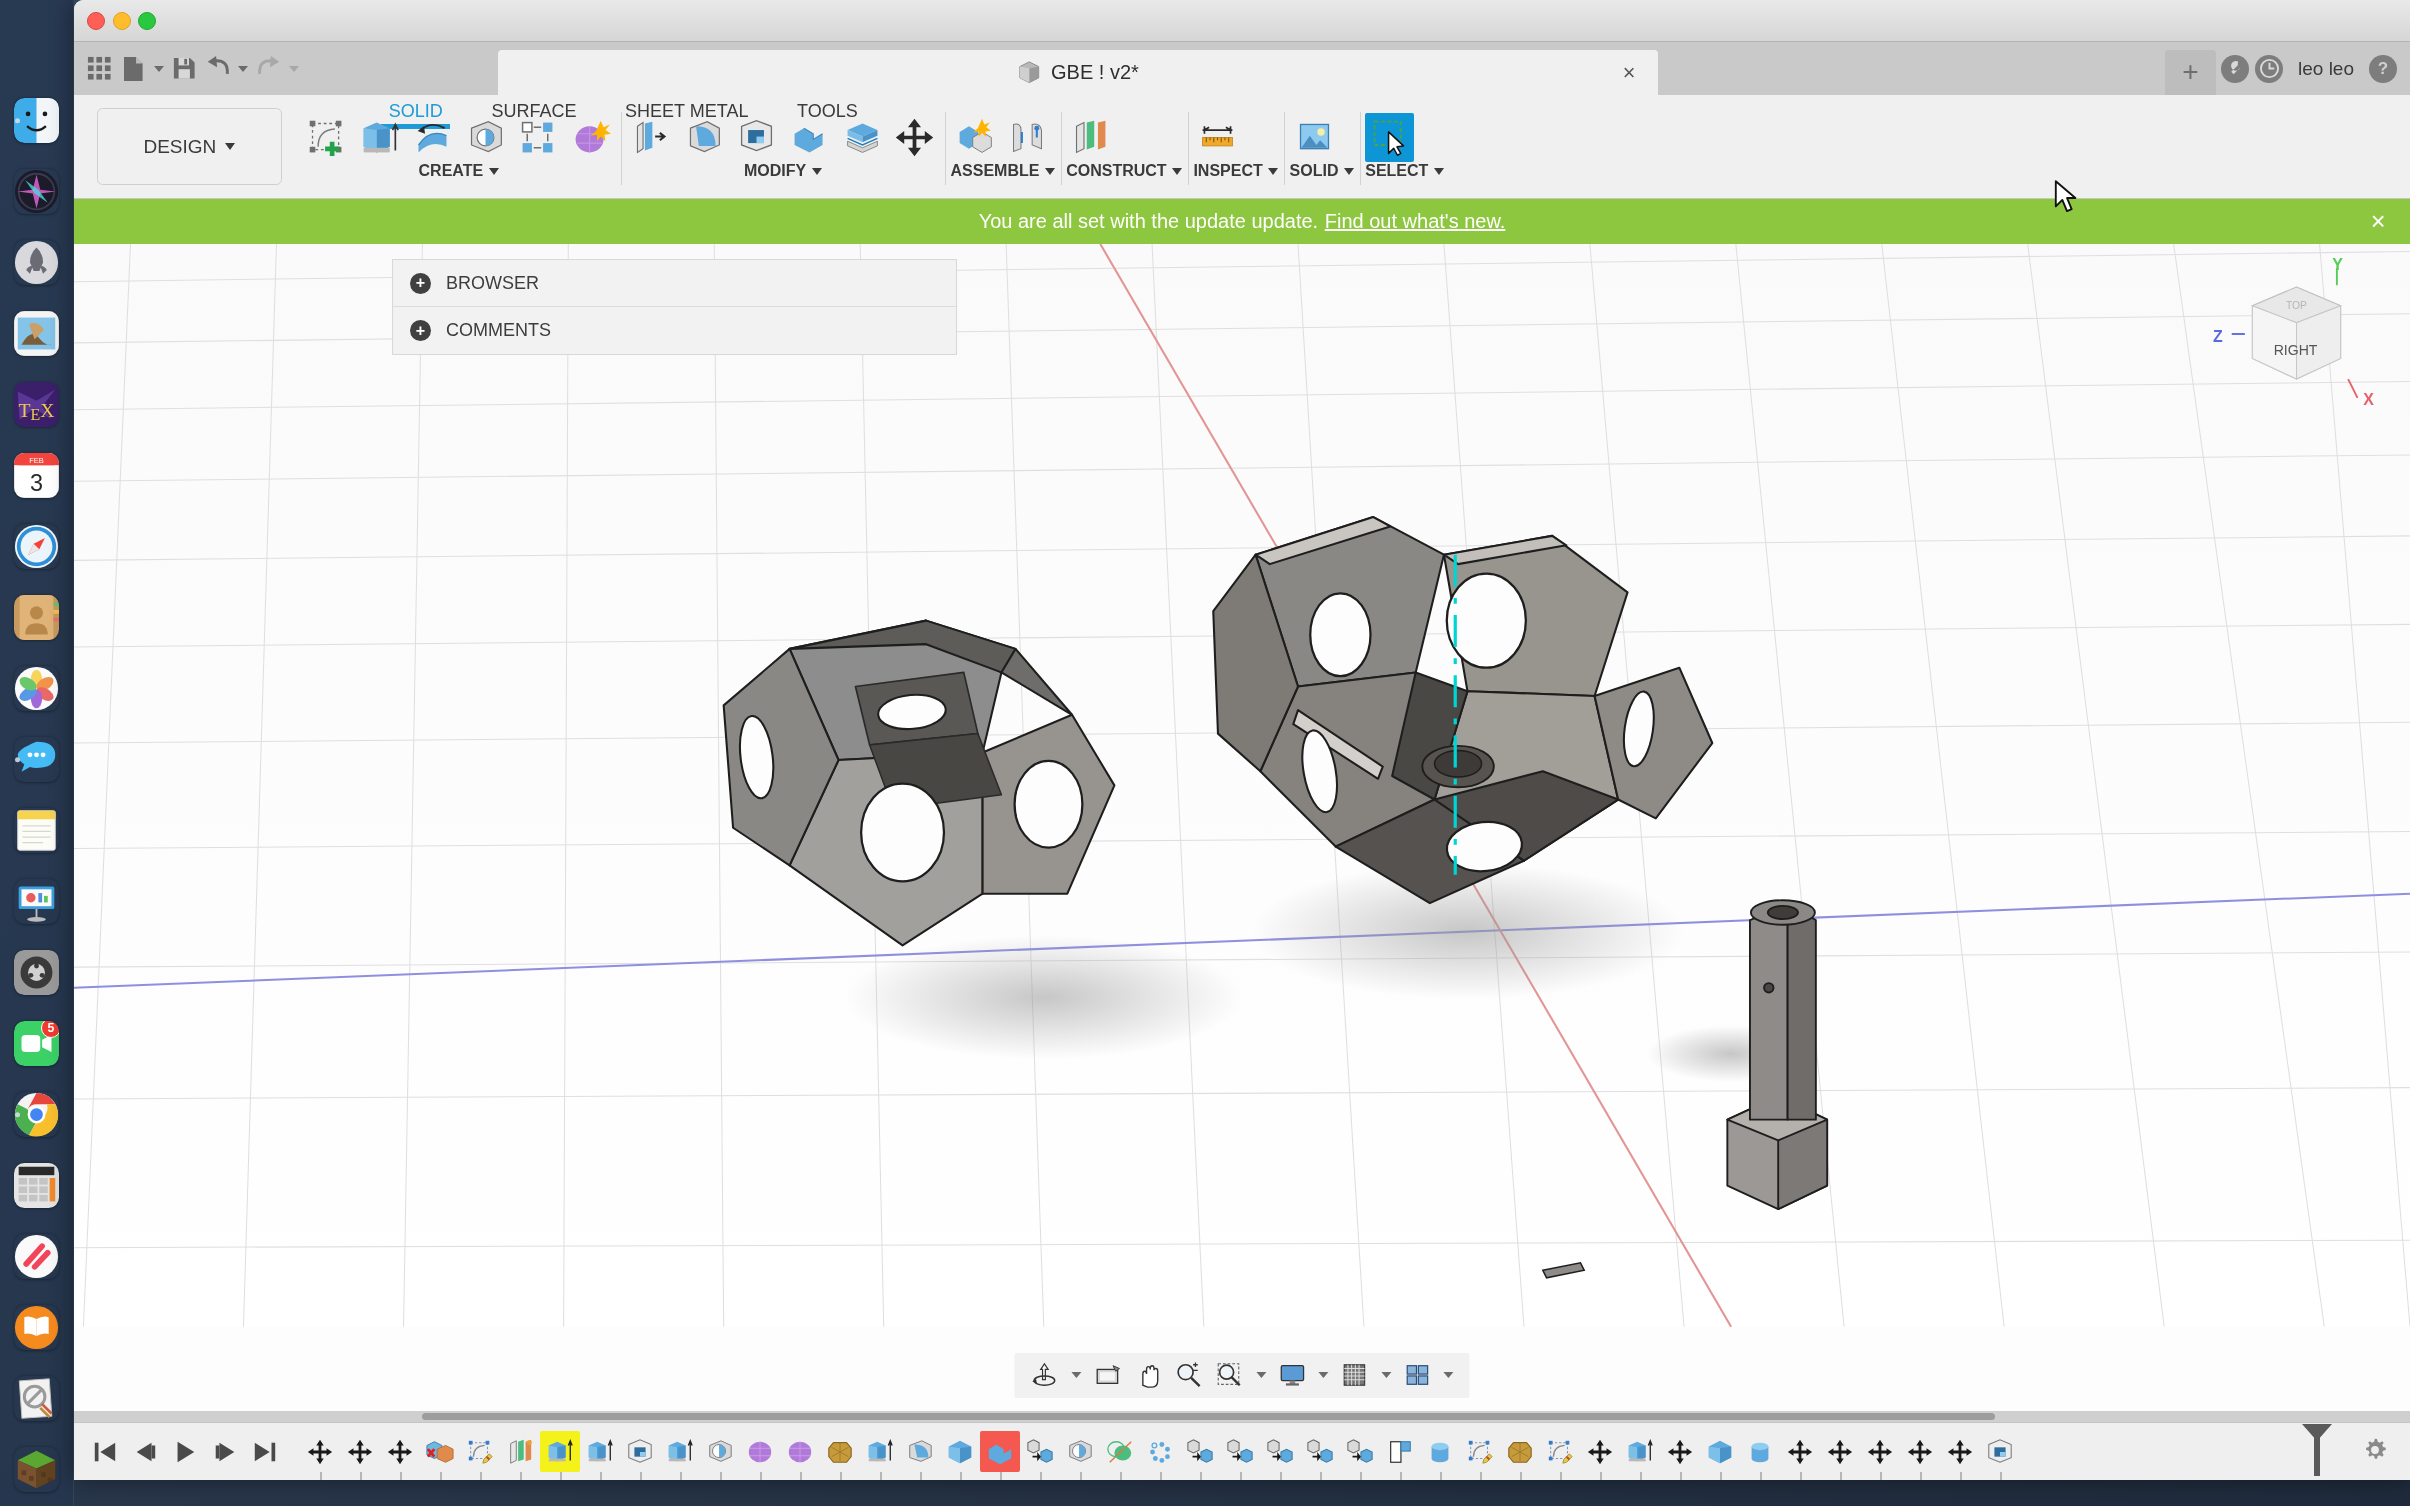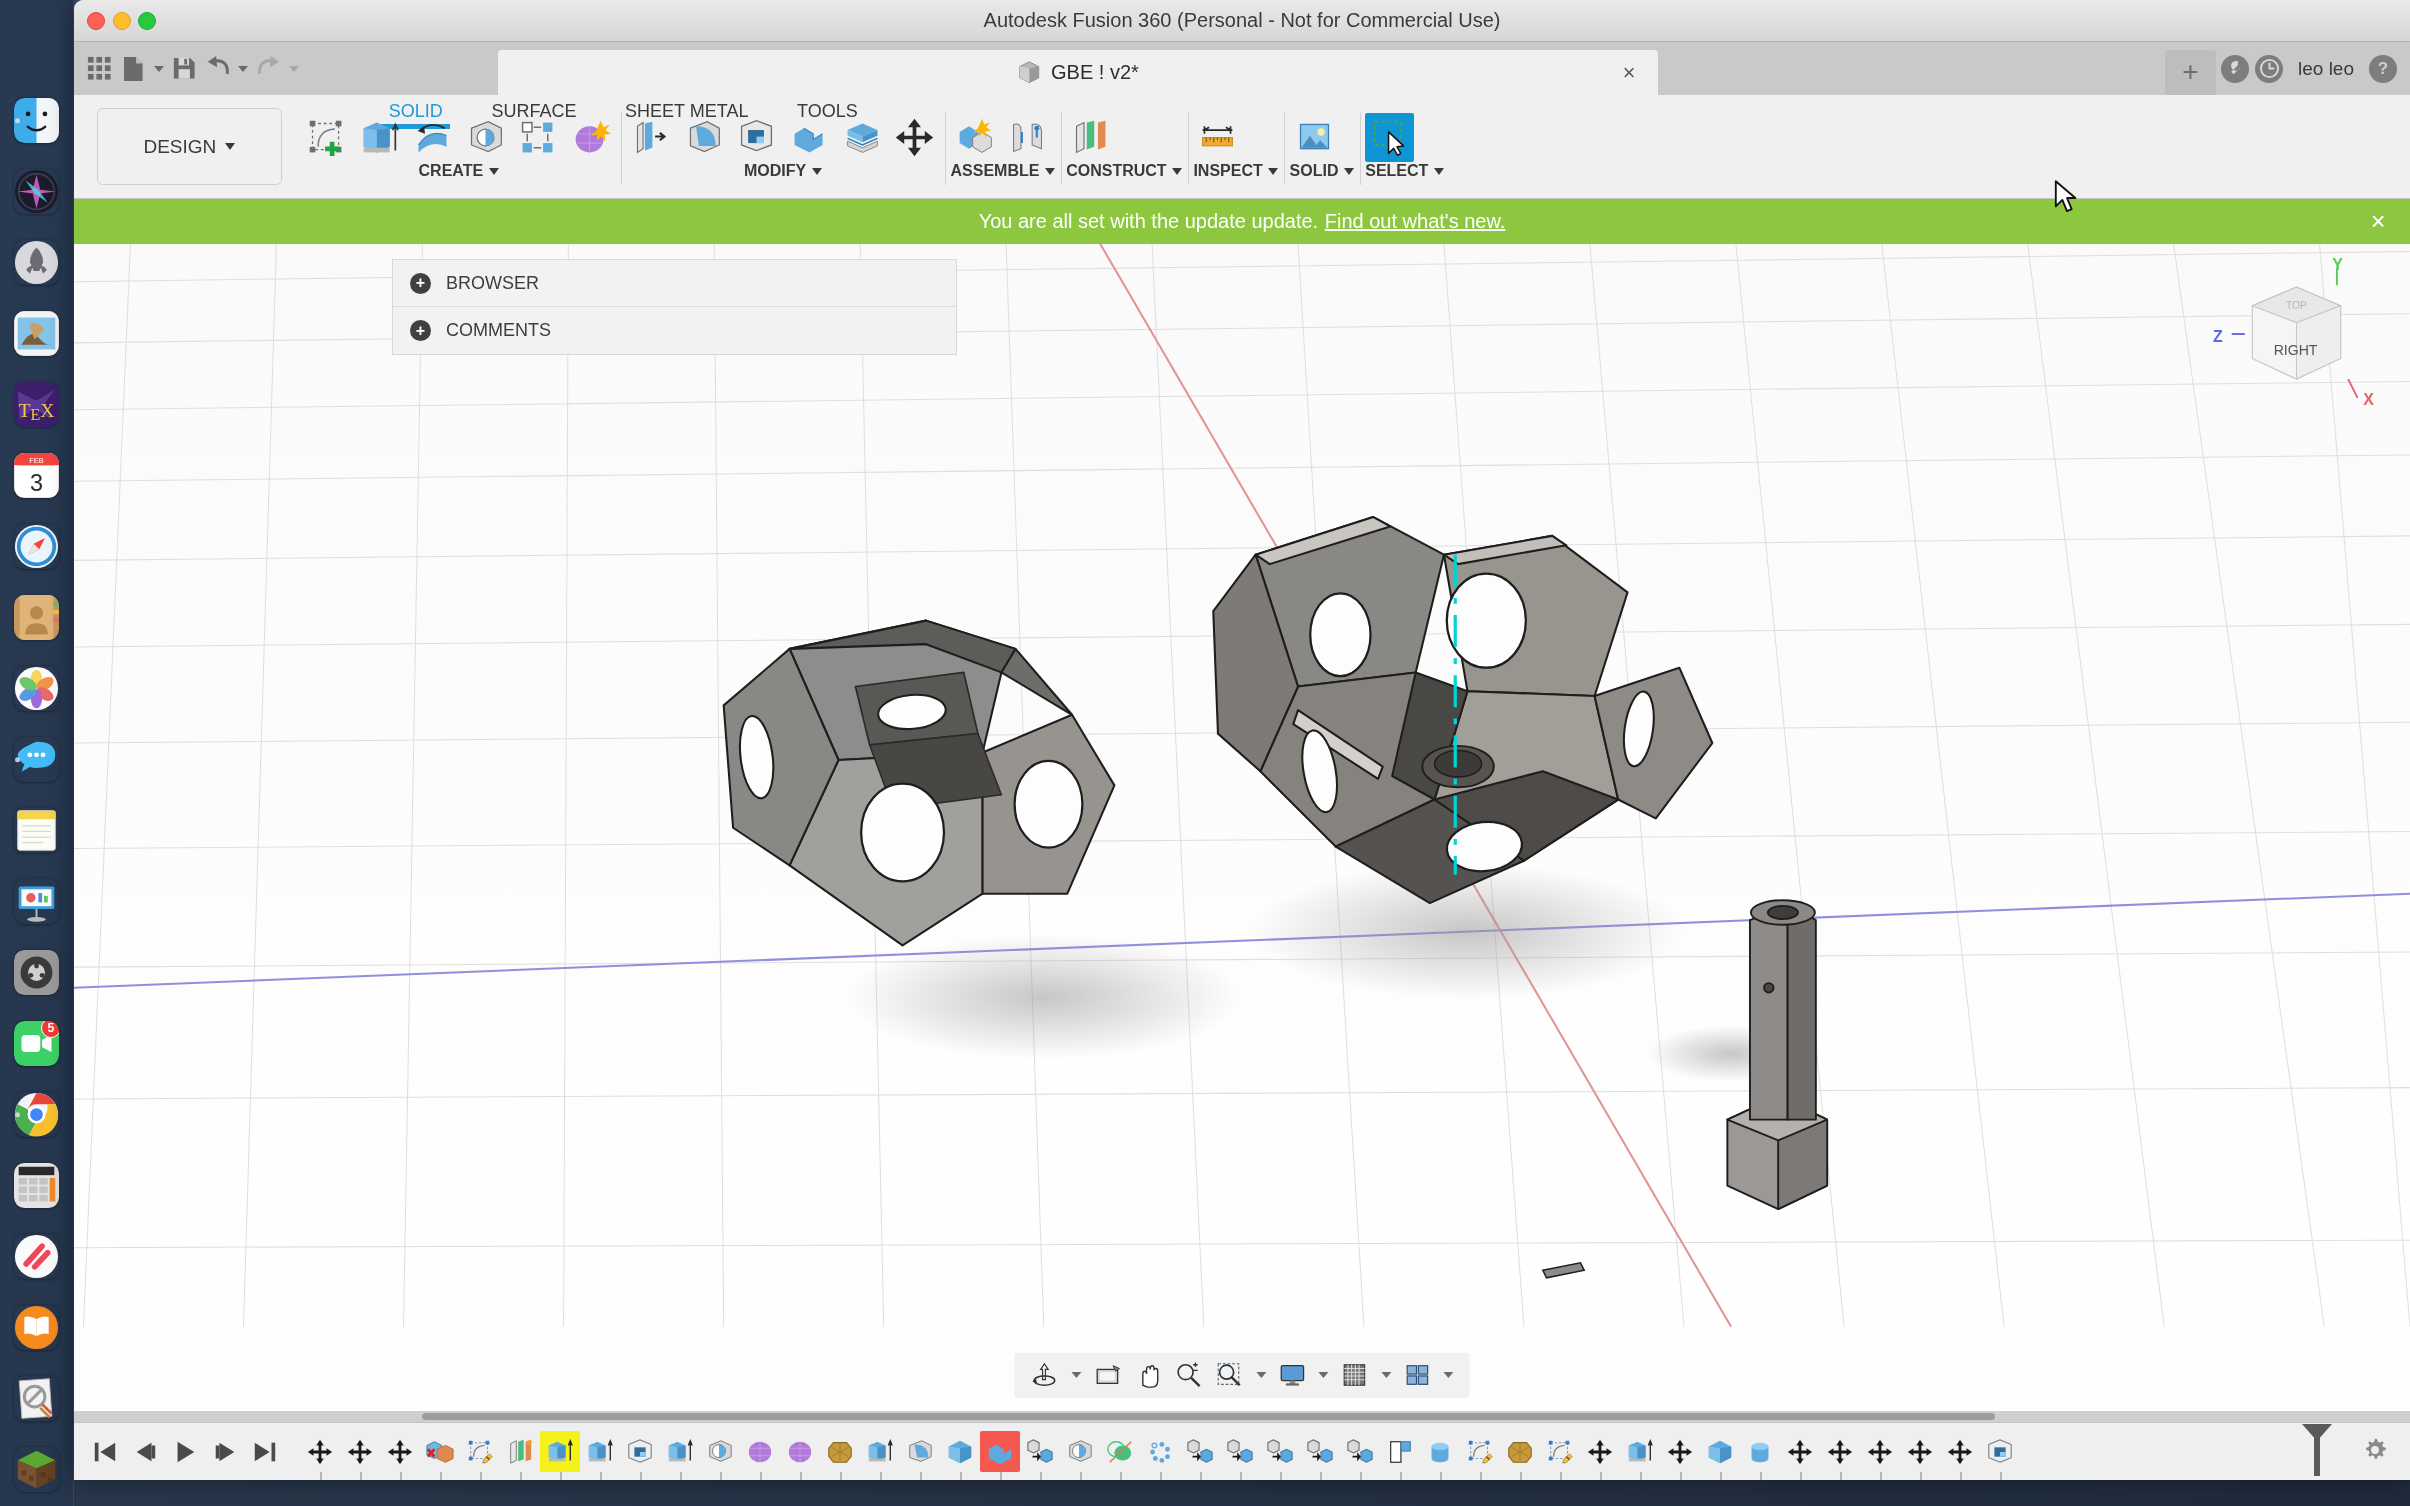--- a/index.html
+++ b/index.html
@@ -523,21 +523,20 @@
     </div>
 
   <div id="app">
 
     <div id="titlebar">
       <div class="traffic">
         <div class="tl red"></div>
         <div class="tl yel"></div>
         <div class="tl grn"></div>
       </div>
-      <div id="win-title">Autodesk Fusion 360 (Personal - Not for Commercial Use)</div>
     </div>
 
     <div id="tabstrip">
       <div id="qat">
         <div class="qat-btn">
           <svg width="24.5" height="24.5" viewBox="0 0 26 26">
             <g fill="#6b6b6b">
               <rect x="1" y="1" width="6" height="6"></rect>
                 <rect x="10" y="1" width="6" height="6"></rect>
                 <rect x="19" y="1" width="6" height="6"></rect>

